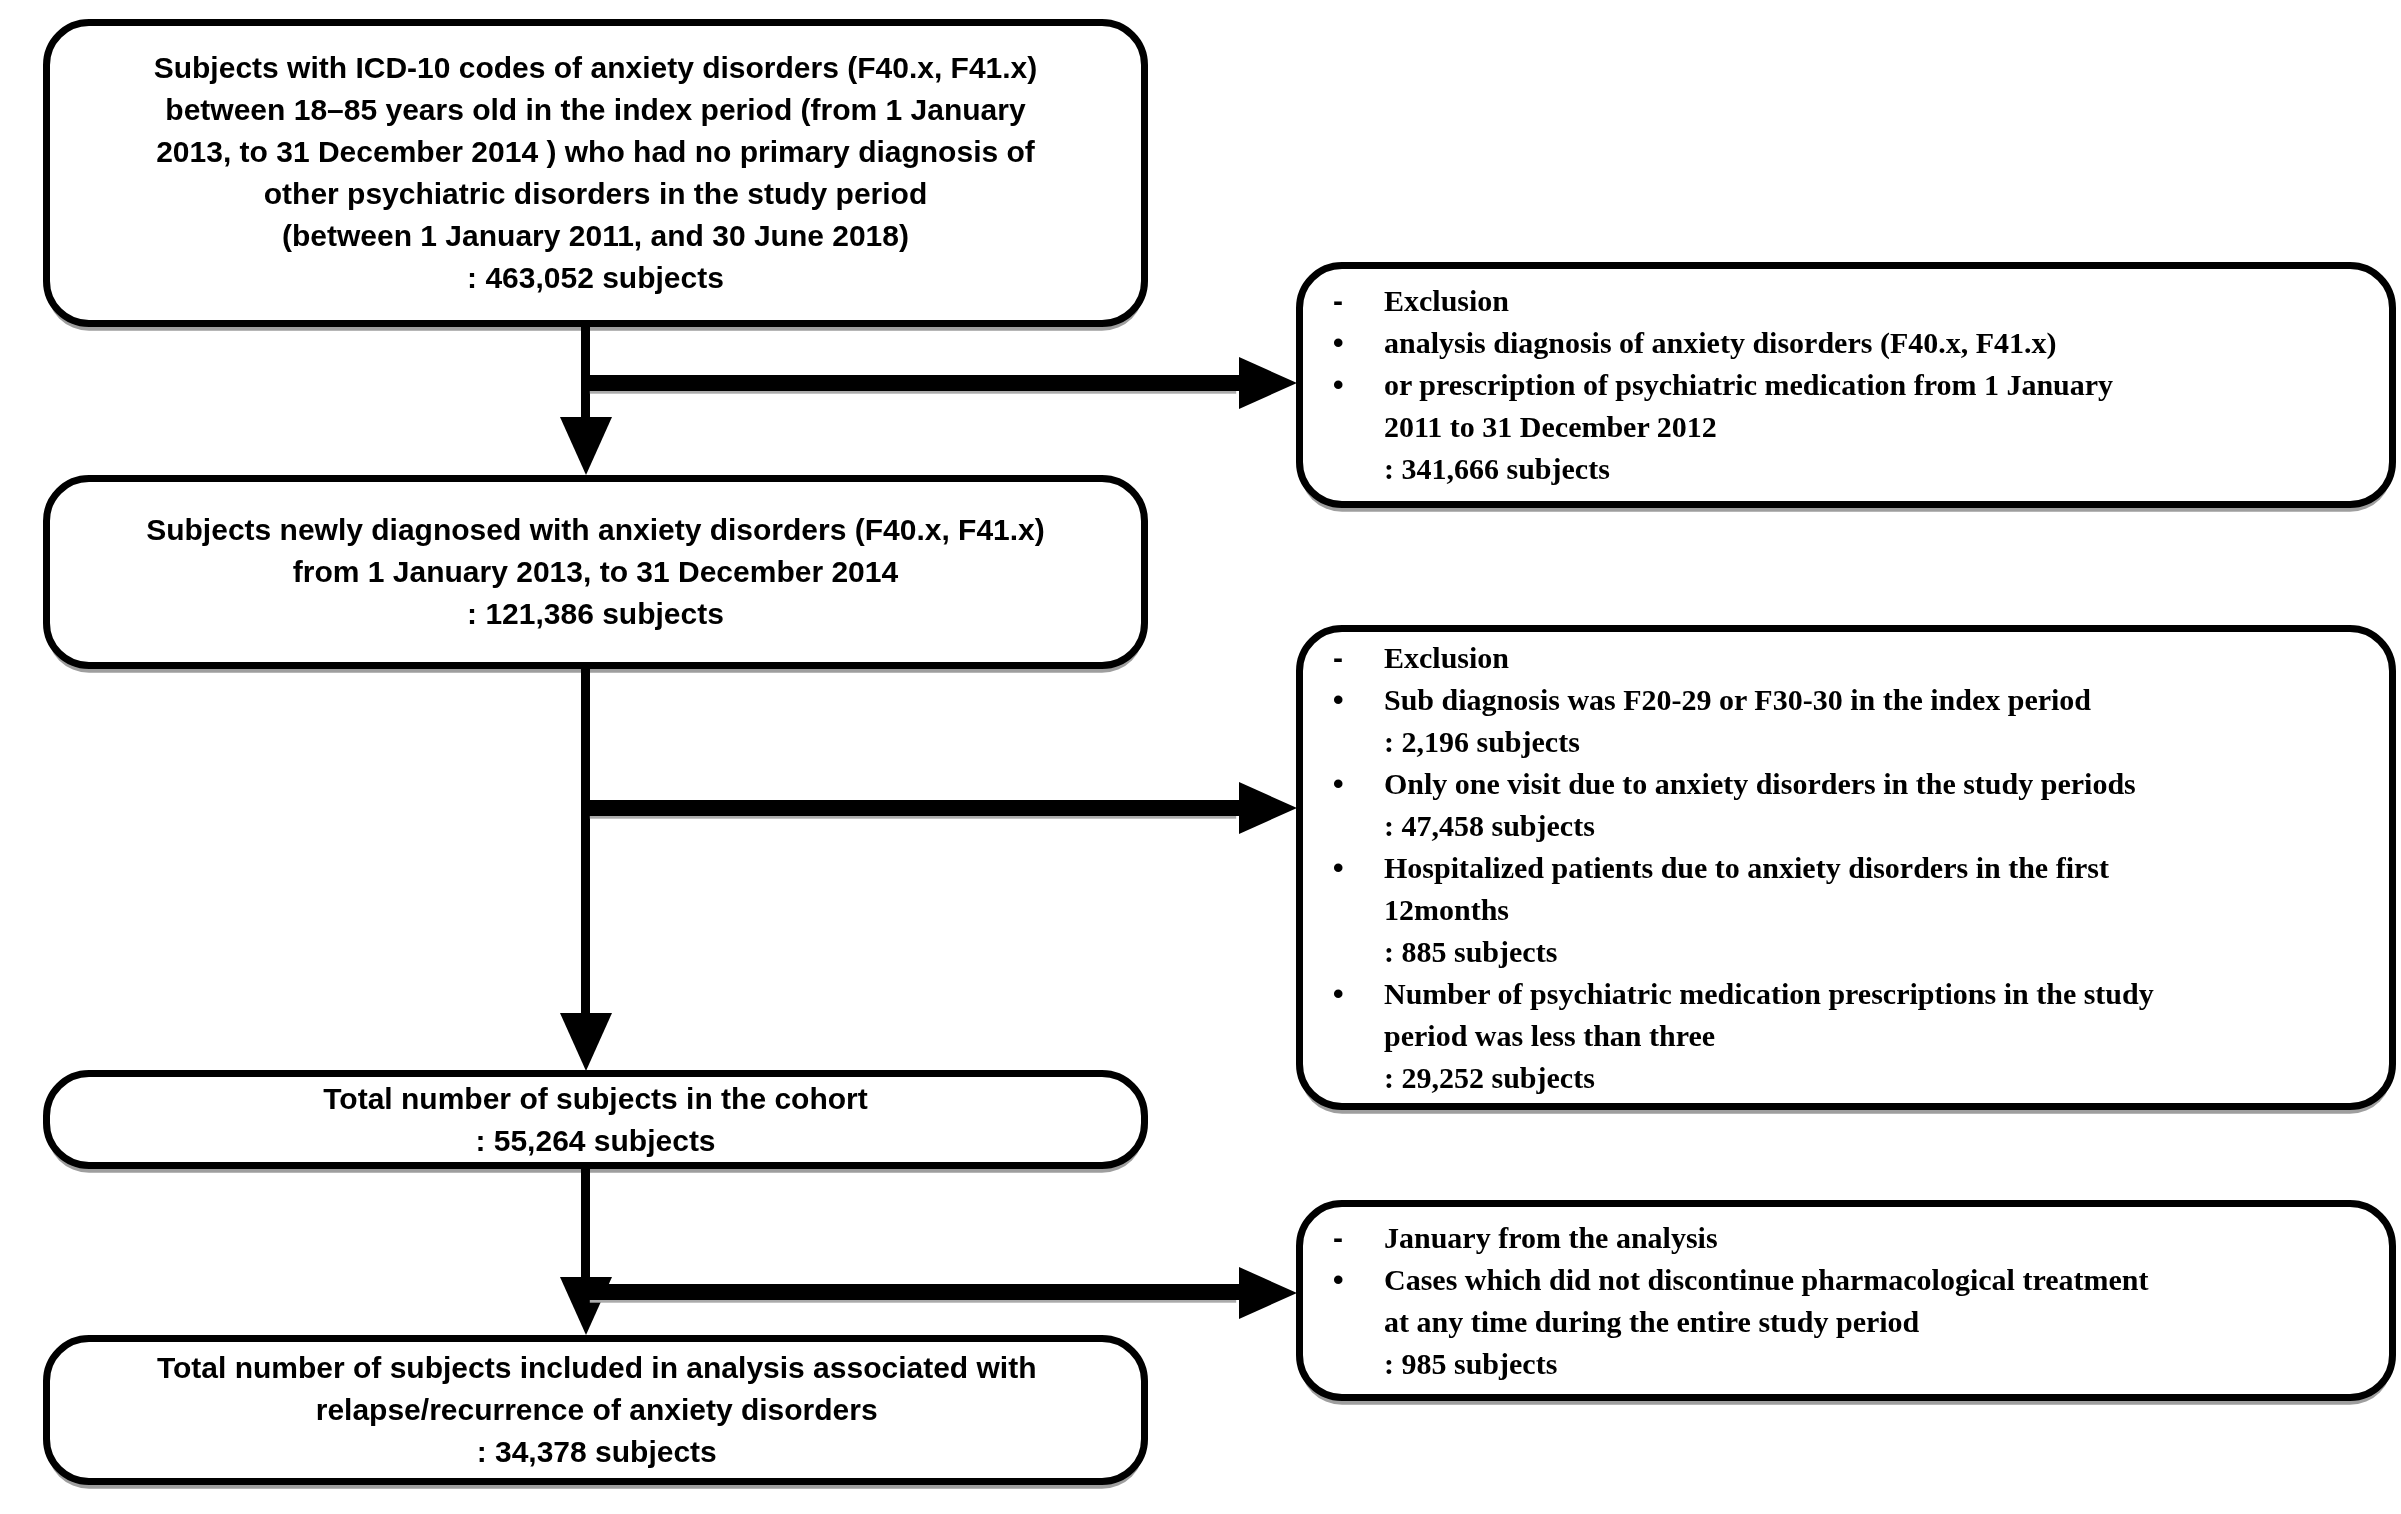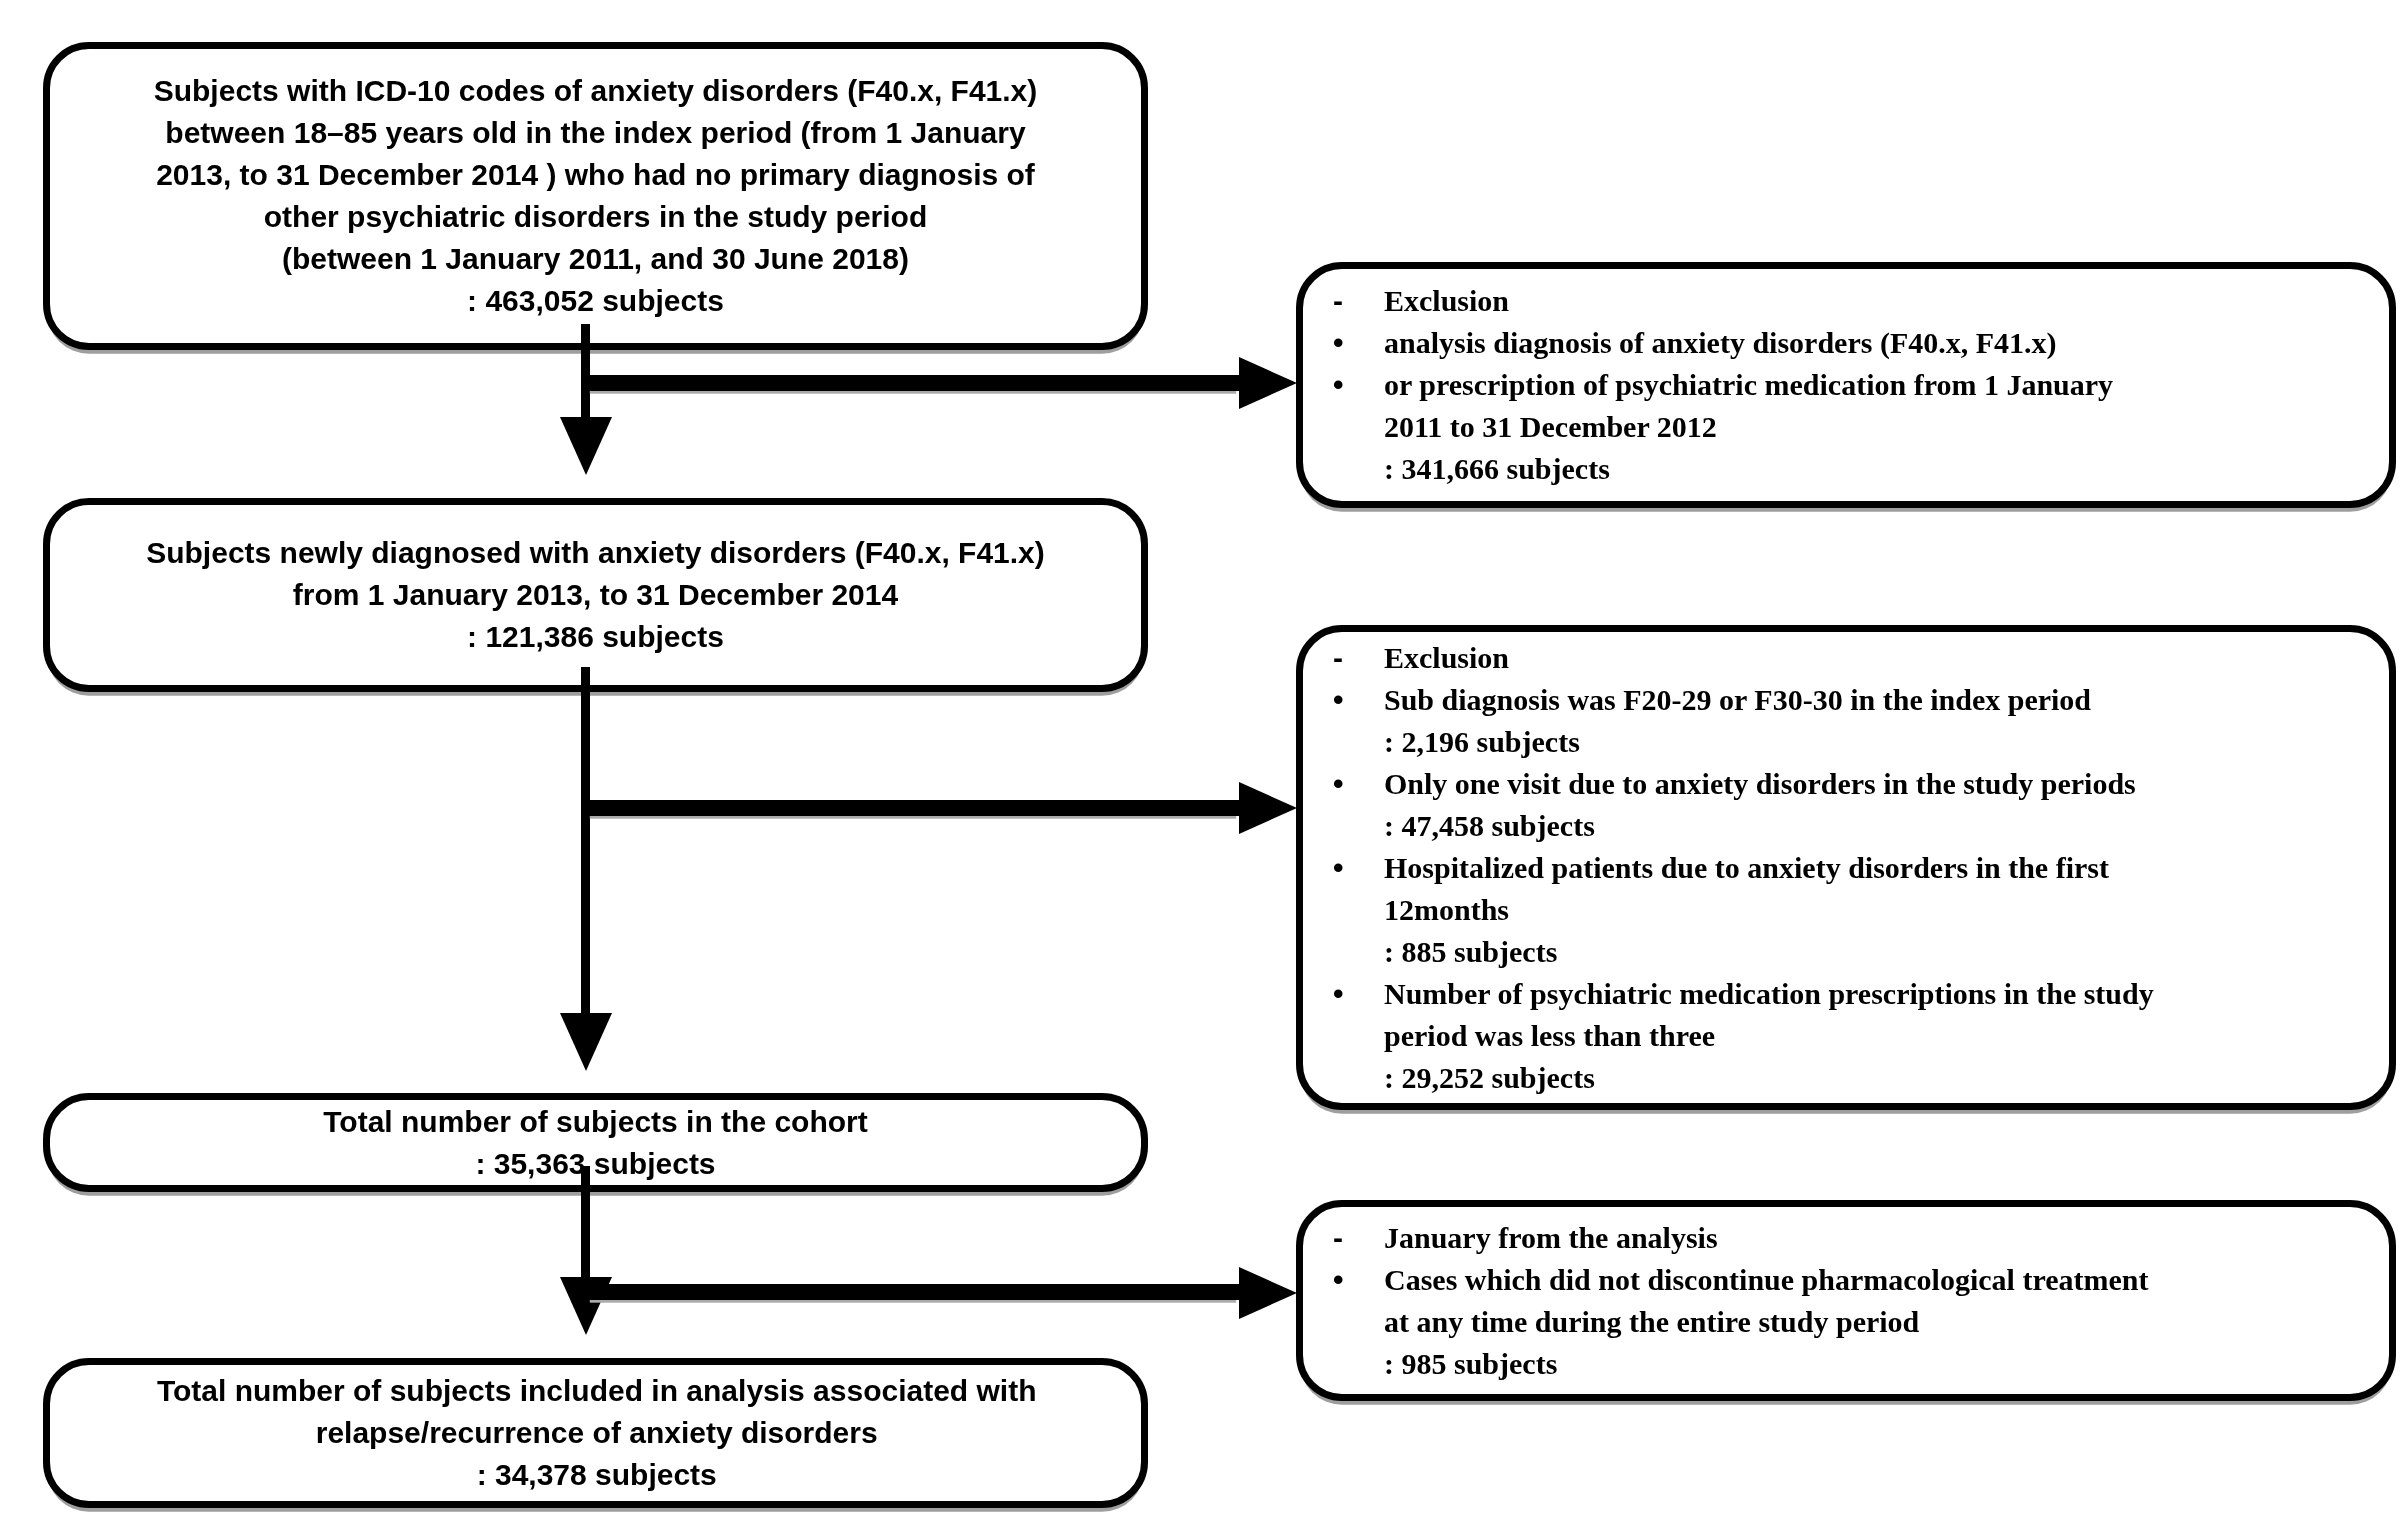--- a/index.html
+++ b/index.html
@@ -19,21 +19,20 @@
     background:#ffffff;
     border:7.6px solid #000000;
     border-radius:46px;
     box-sizing:border-box;
     box-shadow:0 7.6px 0 -3.8px #9e9e9e;
   }
   .flowbox{
     display:flex;align-items:center;justify-content:center;
     text-align:center;
     padding:4.3px 21.6px;
-    margin-top:23px;
   }
   .flowtext{white-space:pre-line;width:100%;}
   .exclbox{
     display:flex;flex-direction:column;justify-content:center;
     padding:0 21.6px 0 30px;
   }
   .item{display:flex;align-items:flex-start;}
   .marker{width:51px;flex:none;}
   .itext{white-space:pre-line;flex:1;font-family:Liberation Serif, serif;}
   .vline{position:absolute;width:8.6px;background:#000000;left:581px;}
@@ -66,21 +65,21 @@
   </div>
 
   <div class="box flowbox" style="left:43px;top:475px;width:1105px;height:194px;">
     <div class="flowtext">Subjects newly diagnosed with anxiety disorders (F40.x, F41.x)
 from 1 January 2013, to 31 December 2014
 : 121,386 subjects</div>
   </div>
 
   <div class="box flowbox" style="left:43px;top:1070px;width:1105px;height:99px;">
     <div class="flowtext">Total number of subjects in the cohort
-: 35,363 subjects</div>
+: 55,264 subjects</div>
   </div>
 
   <div class="box flowbox" style="left:43px;top:1335px;width:1105px;height:150px;padding-left:24px;">
     <div class="flowtext">Total number of subjects included in analysis associated with
 relapse/recurrence of anxiety disorders
 : 34,378 subjects</div>
   </div>
 
   <div class="box exclbox" style="left:1296px;top:262px;width:1100px;height:246px;">
     <div class="item">

